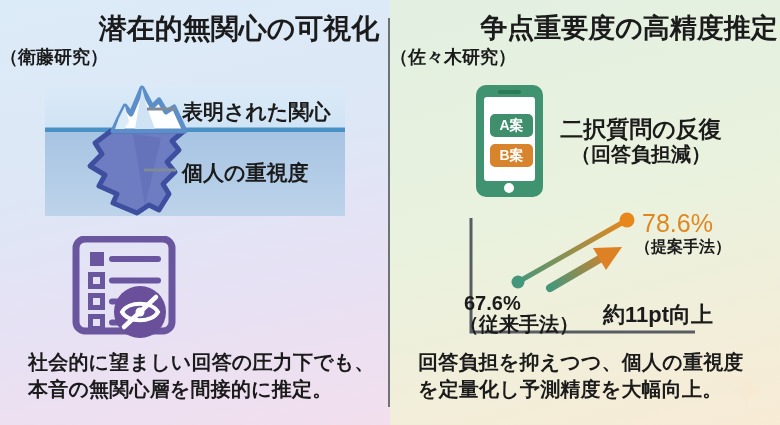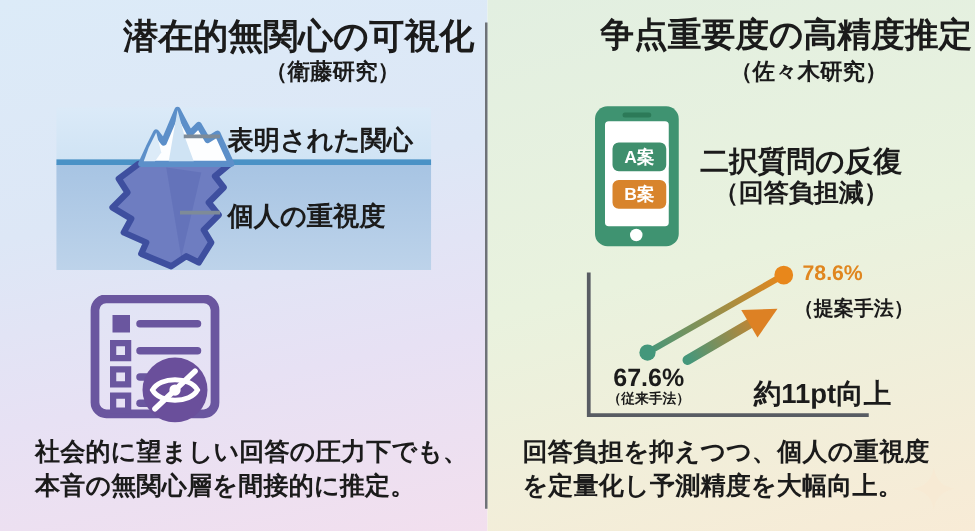--- a/index.html
+++ b/index.html
@@ -5,37 +5,37 @@
   html,body{margin:0;padding:0;background:#fff;}
   .stage{position:relative;width:780px;height:425px;overflow:hidden;
          font-family:"Liberation Sans","DejaVu Sans",sans-serif;color:#1b1b1b;}
   .panel{position:absolute;top:0;width:390px;height:425px;}
   .panel-left{left:0;background:linear-gradient(168deg,#dcebf8 0%,#dde7f6 38%,#e7e1f4 68%,#f2dfee 100%);}
   .panel-right{left:390px;background:linear-gradient(165deg,#e2efe1 0%,#e9f2de 48%,#f8ebd6 100%);}
   .divider{position:absolute;left:388px;top:18px;width:2px;height:389px;background:#6e7277;}
   .abs{position:absolute;}
   .panel-title{left:0;width:390px;text-align:center;top:10px;font-size:28px;font-weight:800;letter-spacing:0px;margin-left:44px;}
   .panel-right .panel-title{font-size:27px;}
-  .panel-subtitle{left:0;width:320px;text-align:right;top:45px;font-size:18px;font-weight:800;}
+  .panel-subtitle{left:0;width:320px;text-align:left;top:45px;font-size:18px;font-weight:800;}
   .ice-label{font-size:21px;font-weight:800;}
   .method-text{font-size:22px;font-weight:800;line-height:29px;}
   .summary{font-size:20px;font-weight:800;line-height:26.5px;letter-spacing:0.2px;}
   .binary-line1{left:151px;width:200px;top:114px;text-align:center;font-size:23px;font-weight:800;}
   .binary-line2{left:151px;width:200px;top:141px;text-align:center;font-size:20px;font-weight:800;}
   .phone{left:86px;top:85px;width:67px;height:112px;background:#3f9371;border-radius:10px;}
   .phone-screen{position:absolute;left:8px;top:12px;width:51px;height:84px;background:#fff;border-radius:3px;}
   .phone-speaker{position:absolute;left:22px;top:5px;width:23px;height:4px;border-radius:2px;background:#2c7a58;}
   .phone-home{position:absolute;left:28px;bottom:4px;width:10px;height:10px;border-radius:50%;background:#fff;}
   .phone-btn{position:absolute;left:4px;width:43px;height:23px;border:2px solid #fff;border-radius:7px;
              color:#fff;font-size:14px;font-weight:800;display:flex;align-items:center;justify-content:center;}
   .btn-a{top:15px;background:#3f8f6d;}
   .btn-b{top:45px;background:#d8842c;}
-  .val-baseline{left:74px;width:110px;top:292px;text-align:center;font-size:20px;font-weight:800;}
-  .cap-baseline{left:64px;width:130px;top:311px;text-align:center;font-size:11px;font-weight:800;}
-  .val-proposed{left:252px;top:209px;font-size:17px;font-weight:700;color:#e0861f;}
+  .val-baseline{left:74px;width:110px;top:292px;text-align:left;font-size:20px;font-weight:800;}
+  .cap-baseline{left:64px;width:130px;top:311px;text-align:center;font-size:20px;font-weight:800;}
+  .val-proposed{left:252px;top:209px;font-size:25px;font-weight:400;color:#e0861f;}
   .cap-proposed{left:245px;top:237px;font-size:16px;font-weight:800;}
   .annot1{left:185px;width:166px;top:273px;text-align:center;font-size:22px;font-weight:800;}
   .annot2{left:185px;width:166px;top:300px;text-align:center;font-size:22px;font-weight:800;}
 </style>
 </head>
 <body>
 
 <div class="stage">
 
   <div class="panel panel-left">

